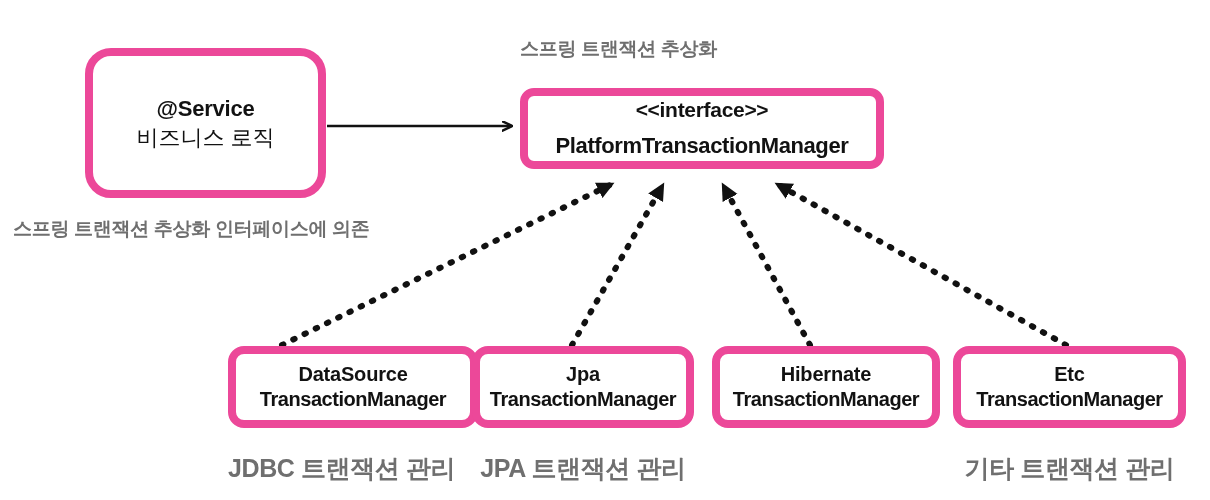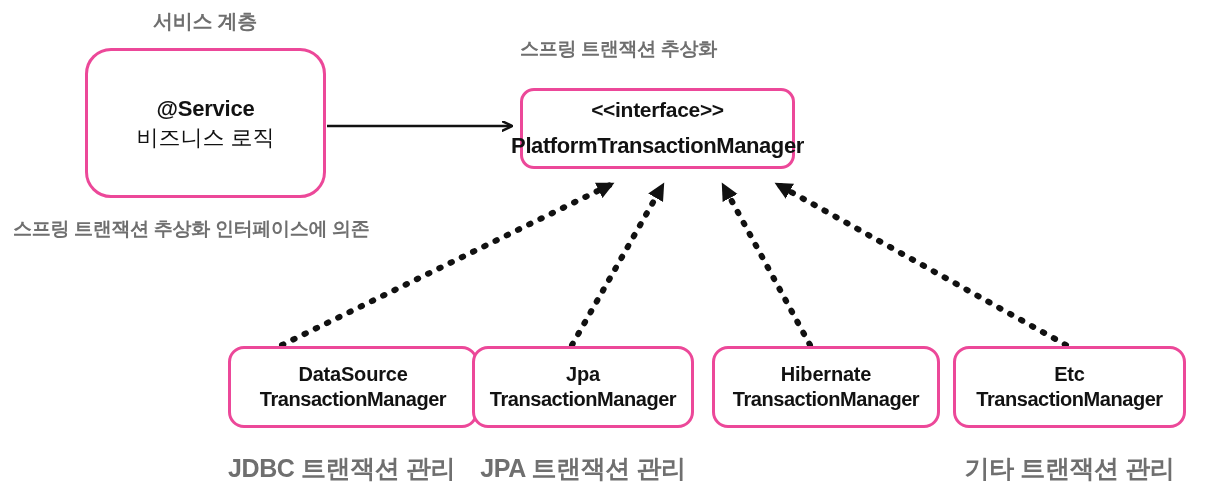--- a/index.html
+++ b/index.html
@@ -10,38 +10,38 @@
     overflow:hidden;
     position:relative;
   }
   #stage{position:relative;width:1210px;height:500px;}
 
   svg.layer{position:absolute;left:0;top:0;width:1210px;height:500px;pointer-events:none;}
 
   .node{
     position:absolute;
     box-sizing:border-box;
-    border:3px solid #ec4899;
+    border:8px solid #ec4899;
     border-radius:22px;
     background:#ffffff;
     display:flex;
     flex-direction:column;
     align-items:center;
     justify-content:center;
     color:#121212;
     text-align:center;
     line-height:1.18;
   }
   .node .l1,.node .l2{display:block;white-space:nowrap;}
 
   #node-service{left:85px;top:48px;width:241px;height:150px;border-radius:26px;}
   #node-service .l1{font-size:22px;font-weight:700;letter-spacing:-0.2px;}
   #node-service .l2{font-size:22px;font-weight:500;margin-top:3px;}
 
-  #node-interface{left:520px;top:88px;width:275px;height:81px;border-radius:14px;}
+  #node-interface{left:520px;top:88px;width:364px;height:81px;border-radius:14px;}
   #node-interface .l1{font-size:21px;font-weight:600;letter-spacing:-0.3px;}
   #node-interface .l2{font-size:22px;font-weight:700;letter-spacing:-0.4px;margin-top:10px;}
 
   .impl{height:82px;top:346px;border-radius:16px;}
   .impl .l1{font-size:20px;font-weight:600;letter-spacing:-0.2px;}
   .impl .l2{font-size:20px;font-weight:600;letter-spacing:-0.45px;margin-top:1px;}
 
   #node-impl-0{left:228px;width:250px;}
   #node-impl-1{left:472px;width:222px;}
   #node-impl-2{left:712px;width:228px;}
@@ -99,21 +99,20 @@
       <line x1="572" y1="345" x2="664" y2="183" stroke="#111111" stroke-width="6" stroke-linecap="round" stroke-dasharray="1.5 11" marker-end="url(#triArrow)"></line>
     </g>
     <g>
       <line x1="810" y1="345" x2="722" y2="183" stroke="#111111" stroke-width="6" stroke-linecap="round" stroke-dasharray="1.5 11" marker-end="url(#triArrow)"></line>
     </g>
     <g>
       <line x1="1066" y1="345" x2="775" y2="183" stroke="#111111" stroke-width="6" stroke-linecap="round" stroke-dasharray="1.5 11" marker-end="url(#triArrow)"></line>
     </g>
   </svg>
 
-  <div class="caption" id="cap-service-layer">서비스 계층</div>
 
   <div class="caption" id="cap-spring-abstraction">스프링 트랜잭션 추상화</div>
 
   <div class="caption" id="cap-depends">스프링 트랜잭션 추상화 인터페이스에 의존</div>
 
   <div class="node" id="node-service">
     <span class="l1">@Service</span>
     <span class="l2">비즈니스 로직</span>
   </div>
 

